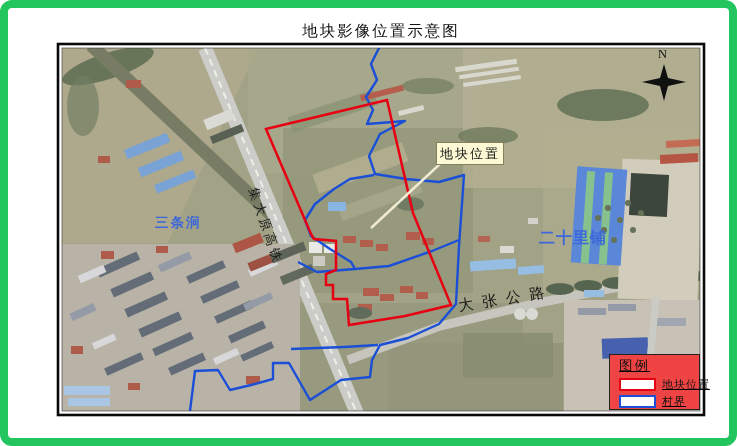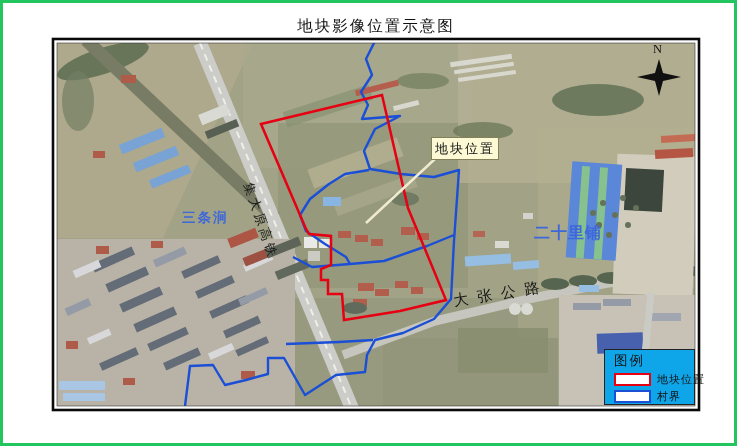--- a/index.html
+++ b/index.html
@@ -1,27 +1,27 @@
 <!DOCTYPE html>
 <html><head>
 <meta charset="utf-8">
 <style>
   html,body{margin:0;padding:0;background:#fff;}
-  .canvas{position:relative;width:737px;height:446px;background:#fff;border:3px solid #22c55e;border-radius:0;box-sizing:border-box;overflow:hidden;font-family:"Liberation Serif","DejaVu Serif",serif;}
+  .canvas{position:relative;width:737px;height:446px;background:#fff;border:8px solid #22c55e;border-radius:12px;box-sizing:border-box;overflow:hidden;font-family:"Liberation Serif","DejaVu Serif",serif;}
   .abs{position:absolute;white-space:nowrap;}
   .title{left:50px;top:13px;width:646px;text-align:center;font-size:15.5px;letter-spacing:2px;color:#111;}
   .map-svg{left:0;top:0;width:737px;height:446px;}
   .lbl-blue{color:#3e68d8;font-weight:bold;}
-  .lbl-santiaojian{left:147px;top:206px;font-size:13.5px;letter-spacing:2px;margin-left:32px;}
+  .lbl-santiaojian{left:147px;top:206px;font-size:13.5px;letter-spacing:2px;}
   .lbl-ershilipu{left:531px;top:220px;font-size:16px;letter-spacing:1px;}
   .lbl-dazhang{left:449px;top:289px;font-size:15px;letter-spacing:9px;color:#151515;transform:rotate(-9deg);transform-origin:left top;}
   .lbl-railway{left:253px;top:177px;font-size:13px;letter-spacing:3px;color:#1a1a1a;transform:rotate(71deg);transform-origin:left top;}
   .lbl-north{left:650px;top:39px;font-size:12.5px;color:#111;}
   .callout{left:428px;top:134px;width:66px;height:21px;background:#fcf9d4;border:1px solid #84805a;display:flex;align-items:center;justify-content:center;font-size:13px;letter-spacing:2px;color:#111;}
-  .legend{left:601px;top:346px;width:91px;height:56px;background:#0ea5e9;border:1.3px solid #222;box-sizing:border-box;padding:2px 0 0 9px;}
+  .legend{left:601px;top:346px;width:91px;height:56px;background:#ef4444;border:1.3px solid #222;box-sizing:border-box;padding:2px 0 0 9px;text-decoration:underline;}
   .legend-title{font-size:13.5px;letter-spacing:2px;color:#111;}
   .legend-row{display:flex;align-items:center;margin-top:2px;}
   .swatch{width:33px;height:9px;background:#fff;border:2.5px solid #000;margin-right:6px;flex:0 0 auto;}
   .swatch-plot{border-color:#e60012;}
   .swatch-village{border-color:#1a4fd6;}
   .legend-label{font-size:11px;color:#111;letter-spacing:1px;}
 </style>
 </head>
 <body>
 

